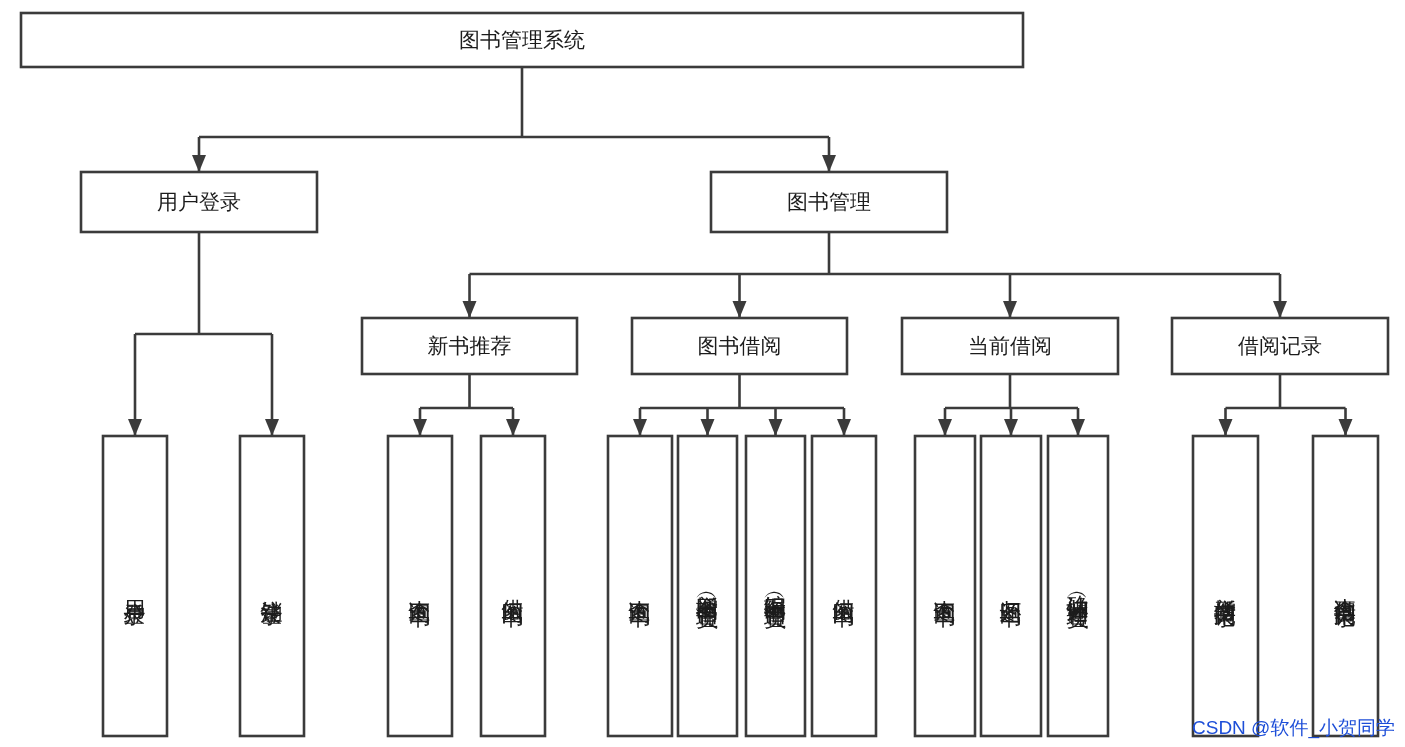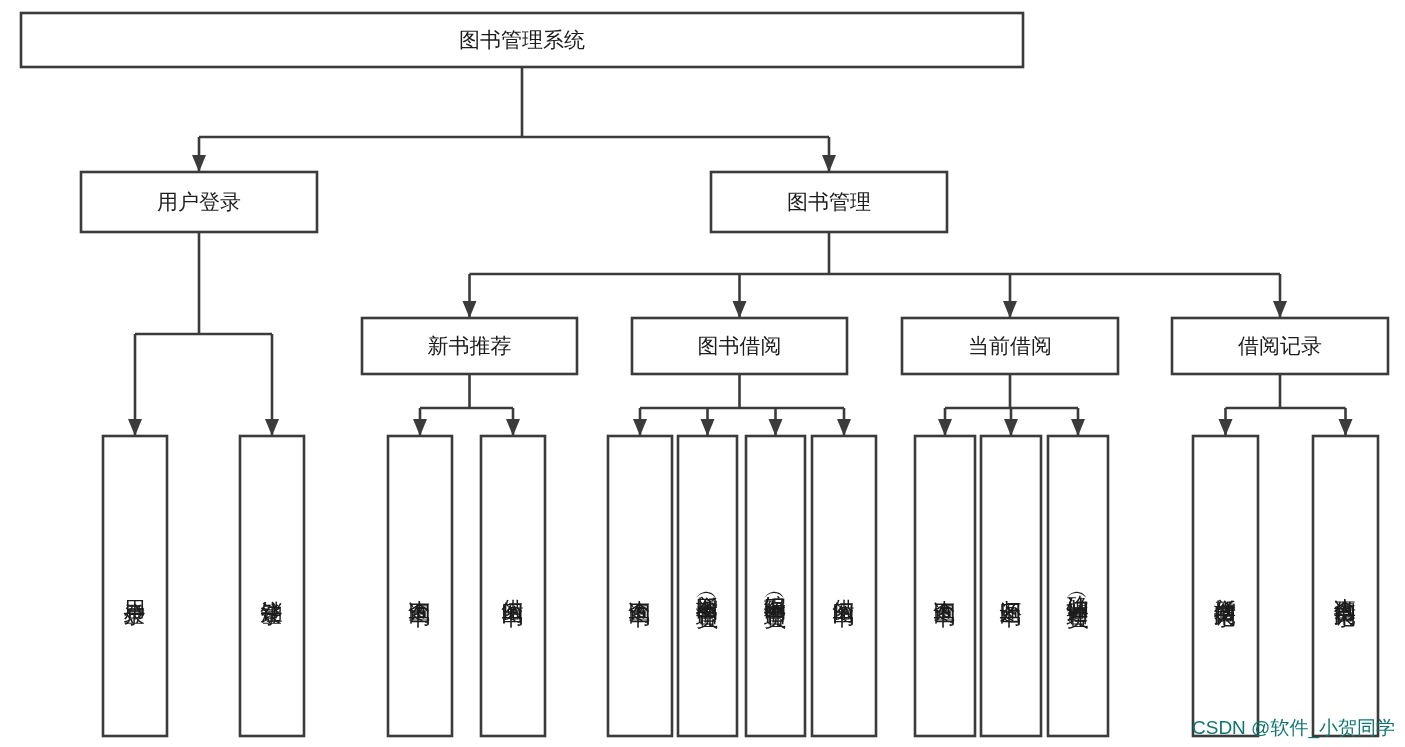--- a/index.html
+++ b/index.html
@@ -61,21 +61,21 @@
     line-height: 1.05;
     letter-spacing: 2px;
     color: #1c1c1c;
     white-space: nowrap;
     pointer-events: none;
   }
   .watermark {
     position: absolute;
     font-family: "Liberation Sans", "DejaVu Sans", sans-serif;
     font-size: 19px;
-    color: #0f766e;
+    color: #1d4ed8;
     white-space: nowrap;
     user-select: none;
   }
 </style>
 </head>
 <body>
 
 <div id="diagram-root">
   <svg class="tree-canvas" viewBox="0 0 1405 747">
     <g id="connectors-layer">

